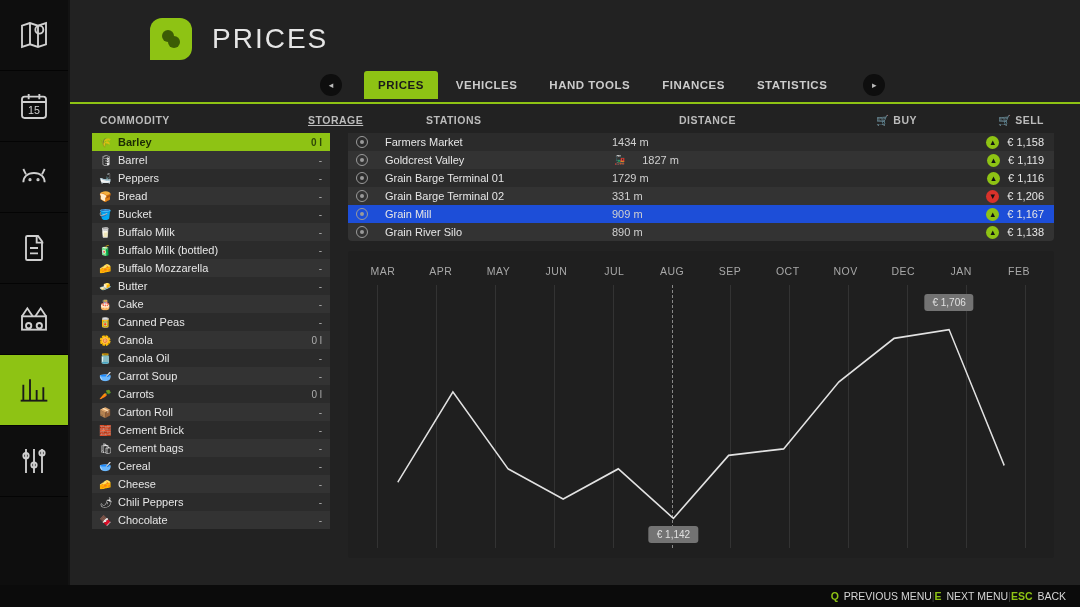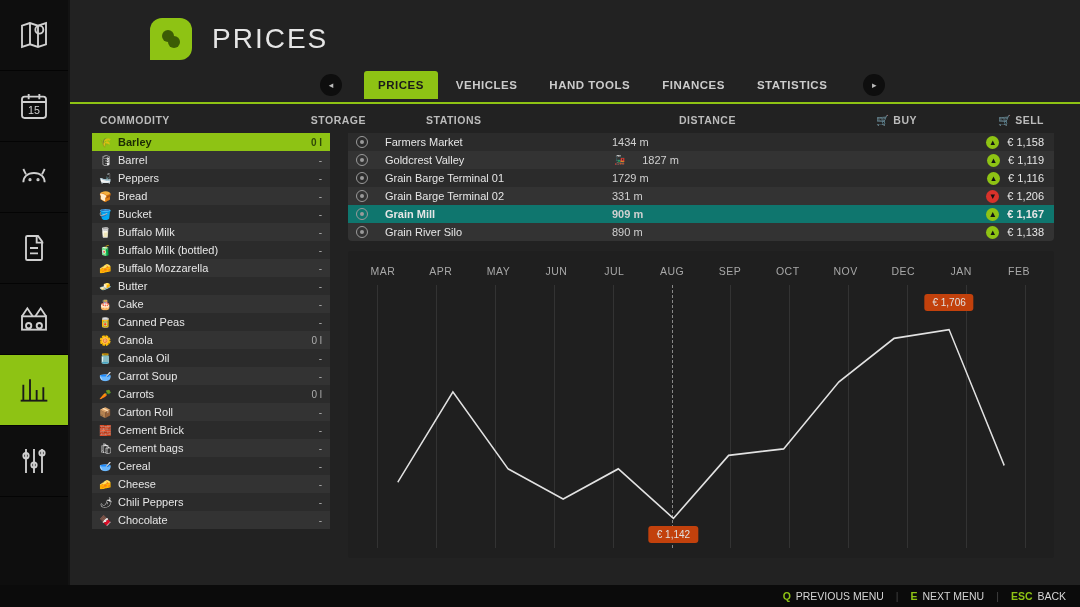--- a/index.html
+++ b/index.html
@@ -39,21 +39,21 @@
   .tabbar{display:flex;align-items:center;gap:6px;padding:0 0 0 250px;height:34px;
     border-bottom:2px solid var(--accent);}
   .navround{width:22px;height:22px;border-radius:50%;background:#0e0e0e;
     display:flex;align-items:center;justify-content:center;color:#bbb;font-size:9px;}
   .tab{padding:8px 14px;color:#ccc;font-size:11.5px;font-weight:600;letter-spacing:.5px;}
   .tab.active{background:var(--accent);color:#1a1a1a;border-radius:3px 3px 0 0;}
   
   .colhdr{display:flex;gap:28px;padding:10px 36px 6px 30px;color:#bcbcbc;
     font-size:10.5px;letter-spacing:.5px;font-weight:600;}
   .colhdr .c-com{width:180px;}
-  .colhdr .c-sto{width:58px;text-align:right;}
+  .colhdr .c-sto{width:58px;text-decoration:underline;}
   .colhdr .c-stat{width:225px;margin-left:32px;}
   .colhdr .c-dist{width:100px;}
   .colhdr .c-buy{width:110px;text-align:right;}
   .colhdr .c-sell{flex:1;text-align:right;}
   
   .body{display:flex;gap:18px;padding:0 26px 0 22px;height:calc(100% - 152px);}
   .commlist{width:238px;overflow:hidden;border-radius:0 0 4px 4px;}
   .right{flex:1;display:flex;flex-direction:column;overflow:hidden;}
   .row{display:flex;align-items:center;height:18px;padding:0 8px;font-size:11px;}
   .commlist .row{gap:6px;}
@@ -62,21 +62,21 @@
   .commlist .row:nth-child(odd){background:var(--row-dark);}
   .commlist .row:nth-child(even){background:var(--row-lite);}
   .commlist .row.sel{background:var(--accent);color:#1b2b04;font-weight:600;}
   .commlist .row.sel .sto{color:#2f4907;}
   .commlist .ico{width:12px;height:12px;display:inline-flex;align-items:center;
     justify-content:center;font-size:10px;}
   .stationlist{margin-bottom:10px;border-radius:0 0 4px 4px;overflow:hidden;}
   .stationlist .row{gap:17px;padding:0 10px 0 8px;}
   .stationlist .row:nth-child(odd){background:var(--row-dark);}
   .stationlist .row:nth-child(even){background:var(--row-lite);}
-  .stationlist .row.sel{background:#0f766e;font-weight:bold;}
+  .stationlist .row.sel{background:#1d4ed8;}
   .loc-ico{width:12px;height:12px;border:1.2px solid #9a9a9a;border-radius:50%;
     display:inline-block;box-sizing:border-box;position:relative;}
   .loc-ico:after{content:"";position:absolute;left:3px;top:3px;width:4px;height:4px;
     background:#9a9a9a;border-radius:50%;}
   .stationlist .nm{width:210px;white-space:nowrap;}
   .stationlist .dist{width:110px;color:#d0d0d0;}
   .stationlist .spacer{flex:1;}
   .stationlist .sell{display:flex;align-items:center;gap:8px;min-width:70px;justify-content:flex-end;}
   .arrow{width:13px;height:13px;border-radius:50%;display:inline-flex;
     align-items:center;justify-content:center;font-size:9px;color:#111;}
@@ -85,25 +85,25 @@
   .train{font-size:9px;color:#888;margin-left:2px;}
   
   .chart{flex:1;background:var(--panel-dark);border-radius:3px;position:relative;
     overflow:hidden;margin-bottom:8px;}
   .months{display:flex;position:absolute;top:14px;left:0;right:0;padding:0 6px;}
   .months span{flex:1;text-align:center;color:#a8a8a8;font-size:10.5px;
     letter-spacing:.5px;}
   .grid-v{position:absolute;top:34px;bottom:10px;width:0;border-left:1px solid #333;}
   .grid-v.dash{border-left:1px dashed #888;}
   .chart svg.line{position:absolute;left:0;top:0;width:100%;height:100%;}
-  .price-tag{position:absolute;background:#c2410c;color:#e0e0e0;font-size:10px;
+  .price-tag{position:absolute;background:#737373;color:#e0e0e0;font-size:10px;
     padding:3px 8px;border-radius:3px;white-space:nowrap;transform:translate(-50%,0);}
   
   .footer{position:absolute;left:0;right:0;bottom:0;height:22px;background:#0b0b0b;
-    display:flex;align-items:center;justify-content:flex-end;gap:12px;
+    display:flex;align-items:center;justify-content:flex-end;gap:0;
     padding:0 14px;font-size:10.5px;color:#d5d5d5;}
   .footer .key{color:var(--accent);font-weight:700;margin-right:2px;}
   .footer .divider{color:#444;}
 </style>
 </head>
 <body>
 
 <div class="screen">
 
   <div class="rail" id="rail">

